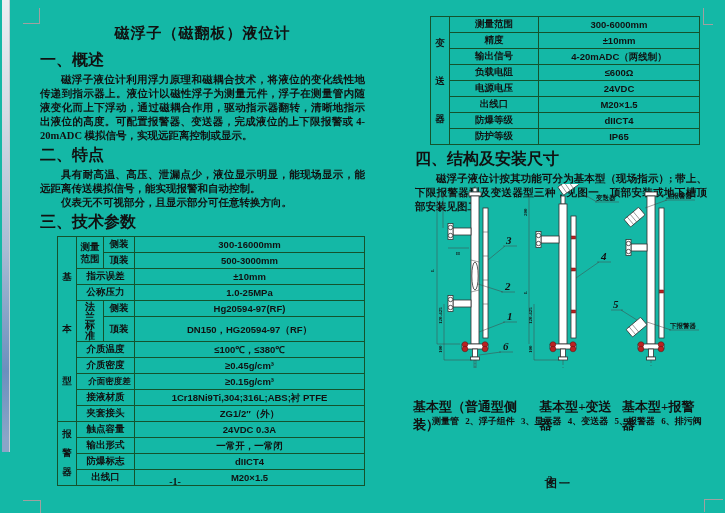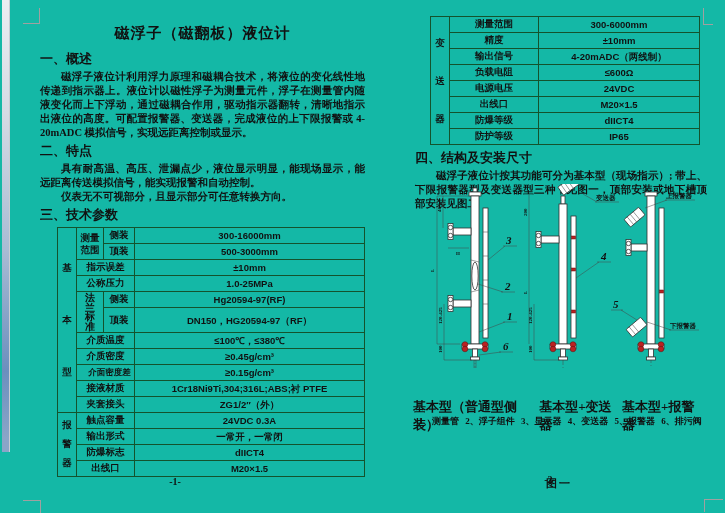--- a/index.html
+++ b/index.html
@@ -14,21 +14,21 @@
   
   .mark{position:absolute;}
   .mark-tl{left:23px;top:8px;width:16px;height:15px;border-right:1.5px solid #a0a0a0;border-bottom:1.5px solid #a0a0a0;}
   .mark-tr{left:703px;top:8px;width:9px;height:16px;border-left:1.5px solid #a0a0a0;border-bottom:1.5px solid #a0a0a0;}
   .mark-br{left:704px;top:499px;width:18px;height:12px;border-left:1.5px solid #a0a0a0;border-top:1.5px solid #a0a0a0;}
   .mark-bl{left:23px;top:500px;width:17px;height:12px;border-right:1.5px solid #a0a0a0;border-top:1.5px solid #a0a0a0;}
 
   
   .col-left{position:absolute;left:40px;top:24px;width:325px;}
   .doc-title{text-align:center;font-size:15px;letter-spacing:1px;margin:0 0 7px 0;}
-  .hdg{font-size:13px;margin:2px 0 2px 0;}
+  .hdg{font-size:16px;margin:2px 0 2px 0;}
   .para{font-size:10.5px;line-height:14px;text-align:justify;text-indent:21px;margin:0;}
 
   
   table{border-collapse:collapse;table-layout:fixed;}
   td{border:1px solid #14532d;text-align:center;vertical-align:middle;padding:0;
      font-size:9.5px;line-height:11px;overflow:hidden;}
   .t1{width:308px;margin:3px 0 0 17px;}
   .t1 td{height:15px;}
   .t1 tr.tall td{height:24px;}
   .t2{width:270px;margin:0 0 0 15px;}

